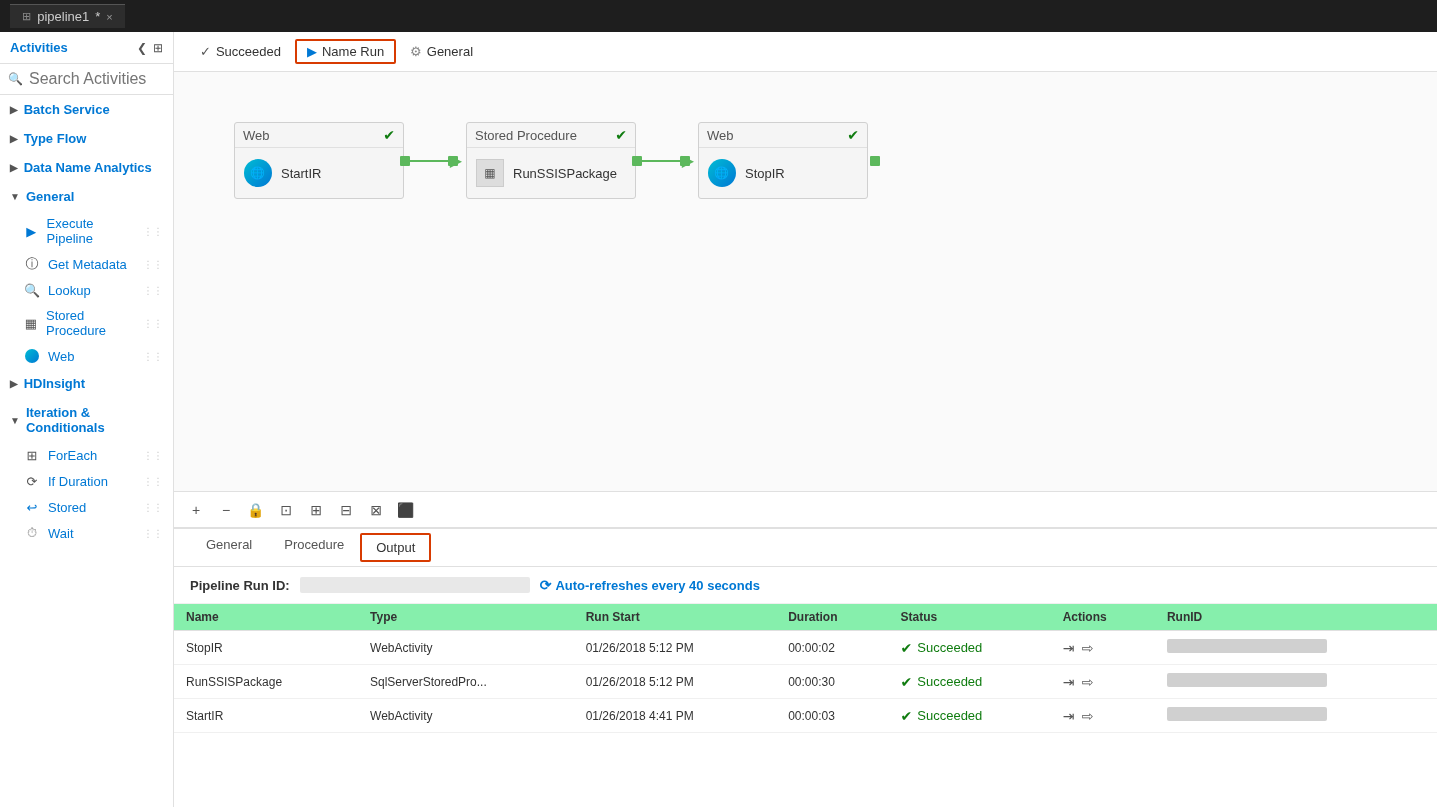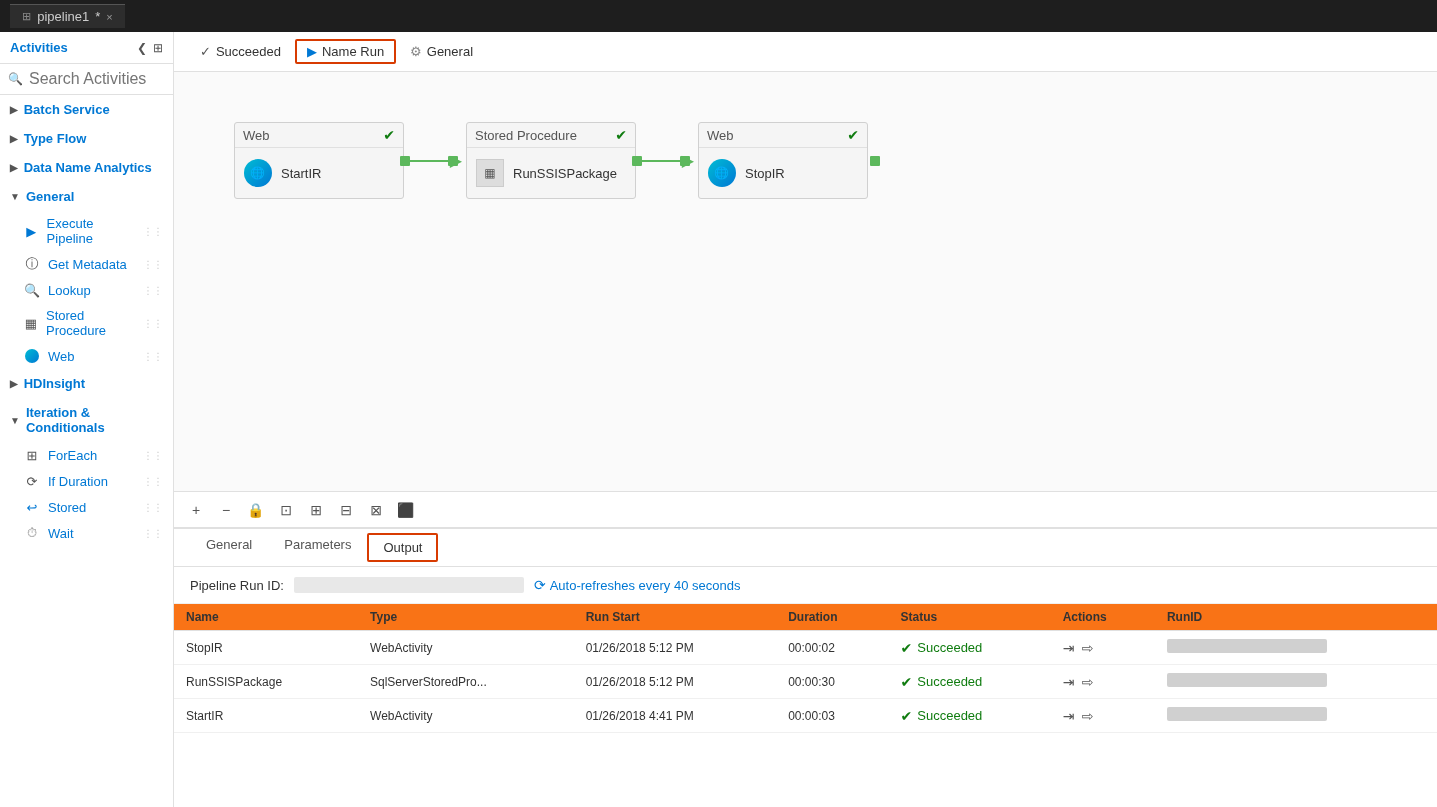--- a/index.html
+++ b/index.html
@@ -260,20 +260,21 @@
 
     
     .run-id-row {
       display: flex;
       align-items: center;
       padding: 10px 16px;
       gap: 10px;
       font-size: 13px;
       color: #333;
       border-bottom: 1px solid #f0f0f0;
+      font-weight: bold;
     }
     .run-id-value {
       background: #e8e8e8;
       height: 16px;
       width: 230px;
       border-radius: 2px;
     }
     .auto-refresh {
       color: #0078d4;
       display: flex;
@@ -294,21 +295,21 @@
     }
     thead tr {
       border-bottom: 1px solid #e0e0e0;
     }
     th {
       text-align: left;
       padding: 6px 12px;
       font-size: 12px;
       color: #333;
       font-weight: 600;
-      background: #f97316;
+      background: #86efac;
     }
     td {
       padding: 8px 12px;
       font-size: 12px;
       color: #333;
       border-bottom: 1px solid #f0f0f0;
     }
     .status-succeeded {
       display: flex;
       align-items: center;
@@ -538,21 +539,21 @@
       <button class="canvas-toolbar-btn">⬛</button>
     </div>
 
     <div class="bottom-panel">
 
       <div class="panel-tabs">
         <div class="panel-tab">
           <span>General</span>
         </div>
         <div class="panel-tab">
-          <span>Parameters</span>
+          <span>Procedure</span>
         </div>
         <div class="panel-tab" style="border:2px solid #d83b01;color:#333;margin:4px 0;padding:5px 14px;border-radius:2px;">
           <span>Output</span>
         </div>
       </div>
 
       <div class="run-id-row">
         <span>Pipeline Run ID:</span>
         <div class="run-id-value"></div>
         <div class="auto-refresh">

